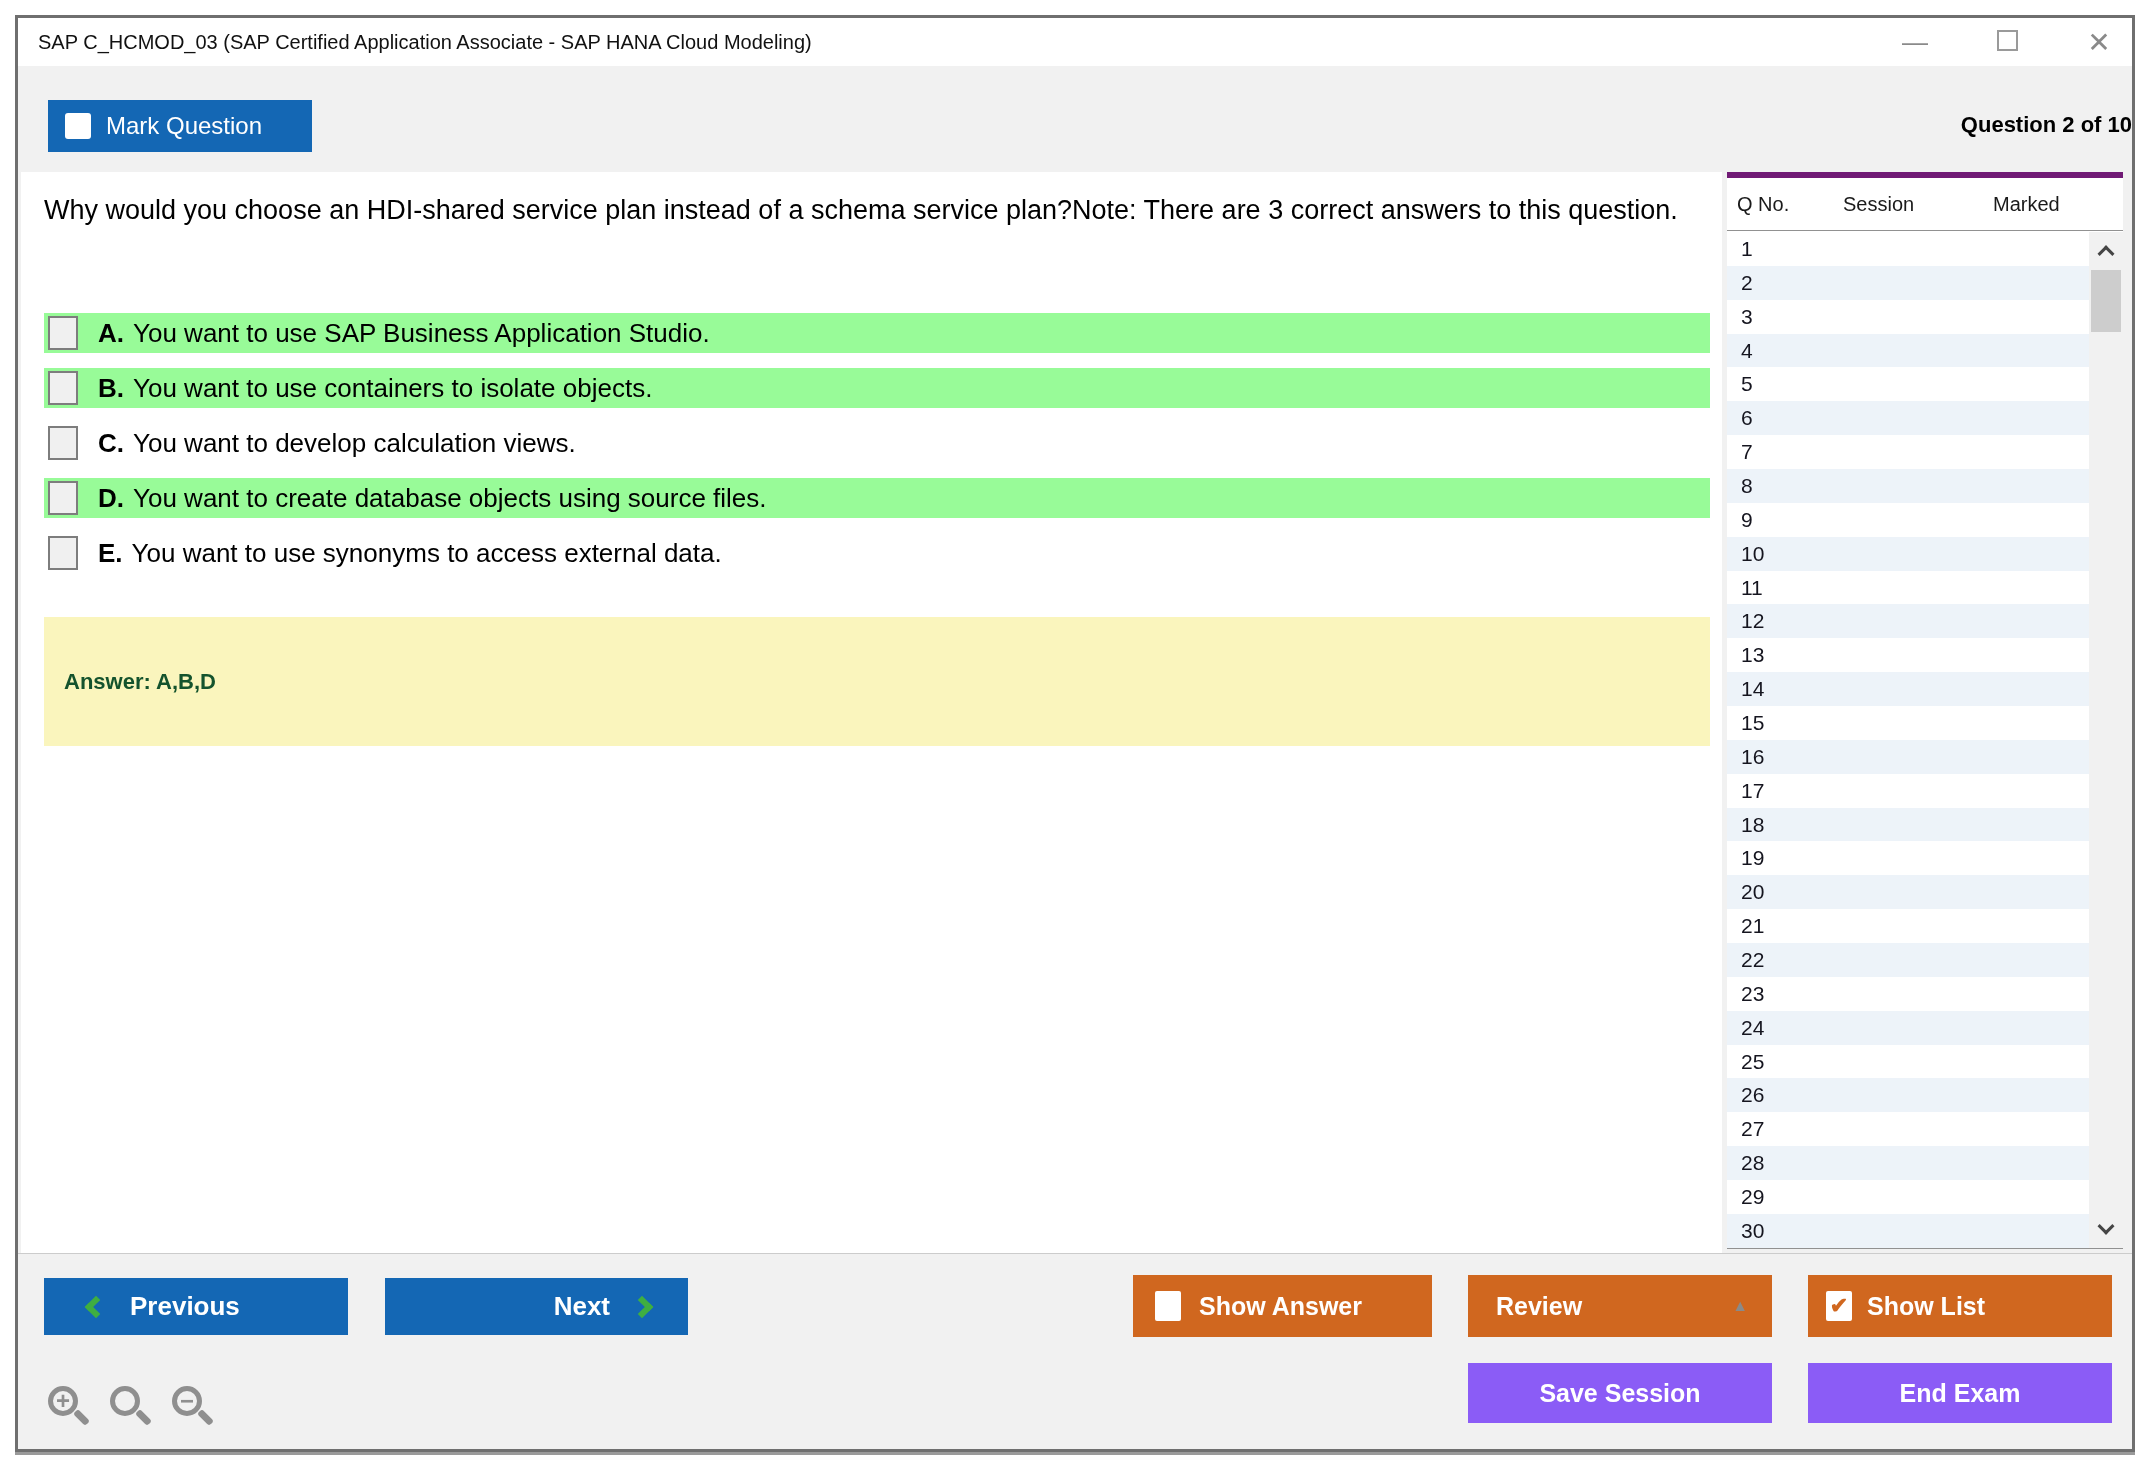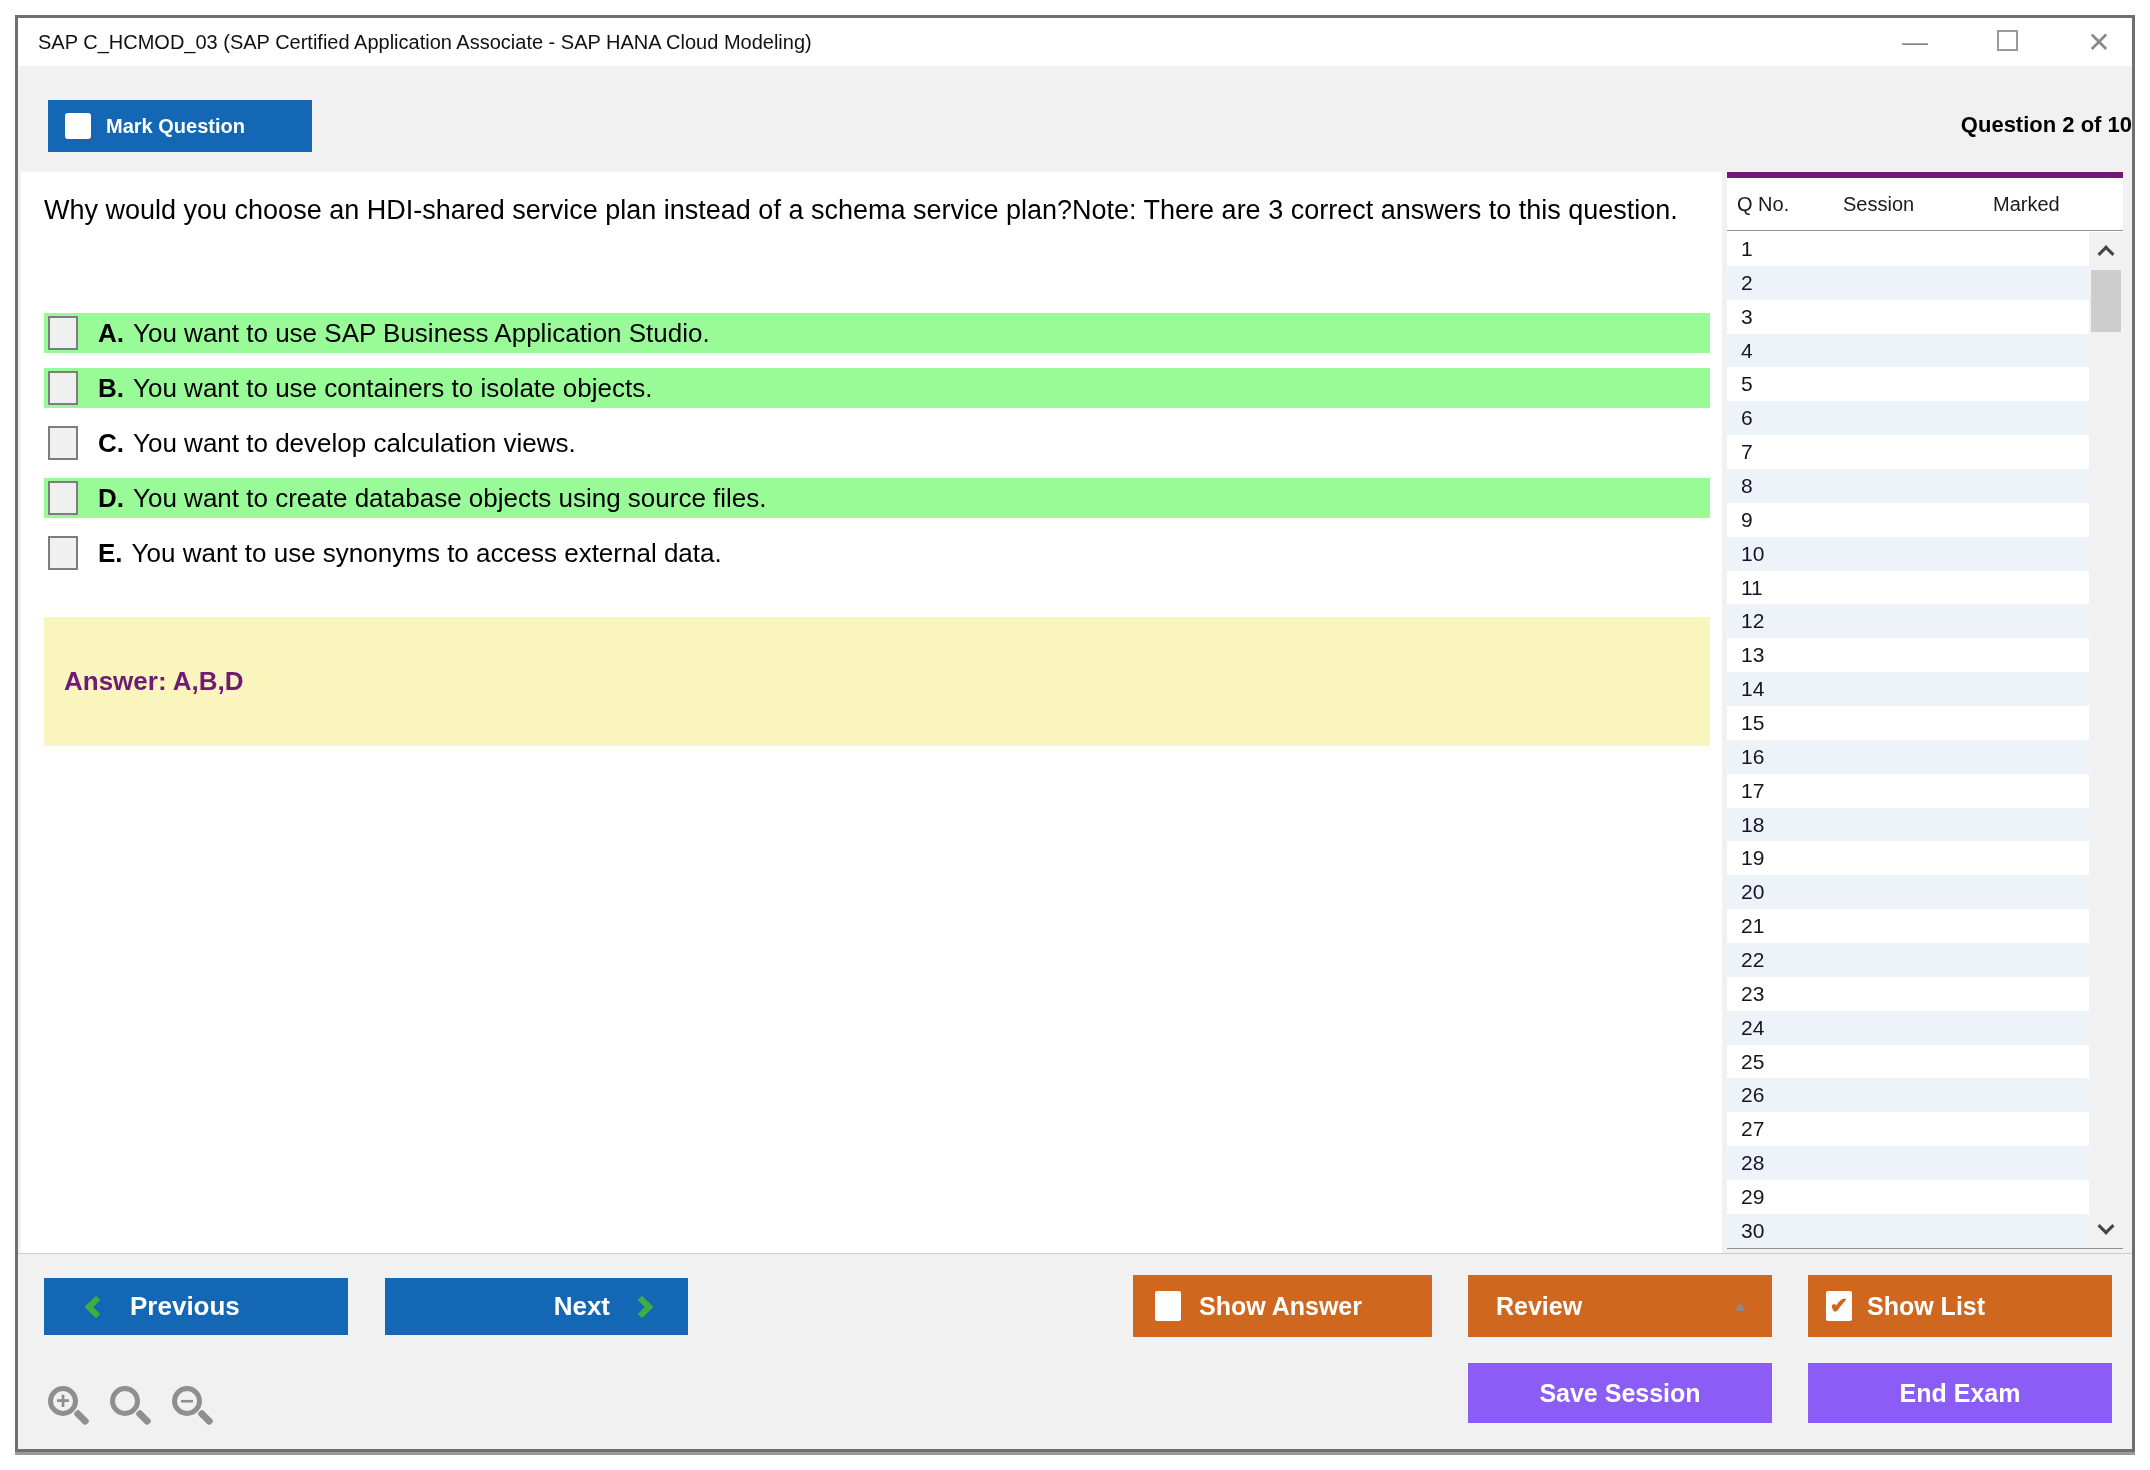--- a/index.html
+++ b/index.html
@@ -15,36 +15,36 @@
   .win-controls { position:absolute; right:18px; top:0; height:48px; display:flex; align-items:center; gap:62px; }
   .wc { width:30px; text-align:center; color:#8a8a8a; cursor:default; }
   .wc-min { font-size:26px; line-height:20px; }
   .max-box { width:21px; height:21px; border:2px solid #9a9a9a; display:inline-block; }
   .wc-close { font-size:28px; }
 
   
   .mark-q { position:absolute; left:30px; top:82px; width:264px; height:52px; background:#1467b4;
             border:none; display:flex; align-items:center; padding-left:17px; gap:15px; cursor:pointer; }
   .mark-q .cb { width:26px; height:26px; background:#ffffff; border-radius:3px; }
-  .mark-q .lbl { color:#ffffff; font-weight:bold; font-size:20px; }
+  .mark-q .lbl { color:#ffffff; font-weight:normal; font-size:24px; }
   .q-counter { position:absolute; left:0; top:94px; width:100%; text-align:right;
                font-size:22px; font-weight:bold; color:#000; }
 
   
   .question-panel { position:absolute; left:3px; top:154px; width:1701px; height:1081px; background:#ffffff; }
   .q-text { position:absolute; left:23px; top:20px; width:1640px; font-size:27px; line-height:37px; color:#000; }
   .options { position:absolute; left:23px; top:141px; width:1666px; }
   .opt { height:40px; margin-bottom:15px; display:flex; align-items:center; cursor:pointer; }
   .opt.hl { background:#98fb98; }
   .opt-cb { width:30px; height:34px; background:#f0f0f0; border:2px solid #7d7d7d; margin-left:4px; margin-right:20px; flex:none; }
   .opt-letter { font-weight:bold; font-size:26px; margin-right:9px; }
   .opt-text { font-size:26px; }
   .answer-box { position:absolute; left:23px; top:445px; width:1666px; height:129px; background:#faf5bd;
                 display:flex; align-items:center; padding-left:20px; }
-  .answer-box span { font-size:26px; font-weight:bold; color:#701a75; }
+  .answer-box span { font-size:22px; font-weight:bold; color:#14532d; }
 
   
   .sidebar { position:absolute; left:1709px; top:154px; width:396px; height:1077px; background:#ffffff;
              border-top:6px solid #701a75; border-bottom:1px solid #919191; }
   .s-header { position:absolute; left:0; top:0; width:100%; height:53px; border-bottom:1px solid #919191;
               display:grid; grid-template-columns:106px 150px auto; align-items:center; background:#fff; }
   .s-header span { font-size:20px; color:#1a1a1a; padding-left:10px; }
   .s-body { position:absolute; left:0; top:54px; width:362px; bottom:0; display:flex; flex-direction:column; }
   .s-row { flex:1; display:grid; grid-template-columns:106px 150px auto; align-items:center; background:#ffffff; cursor:pointer; }
   .s-row.alt { background:#edf3f9; }

